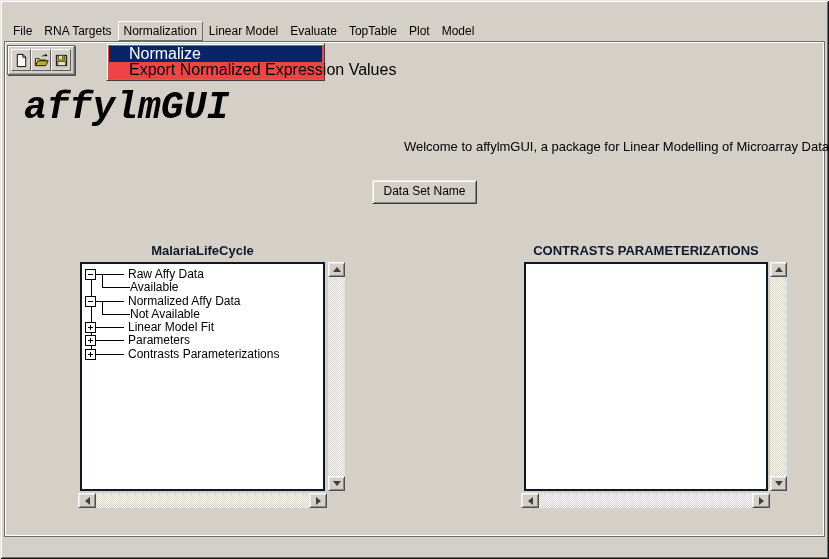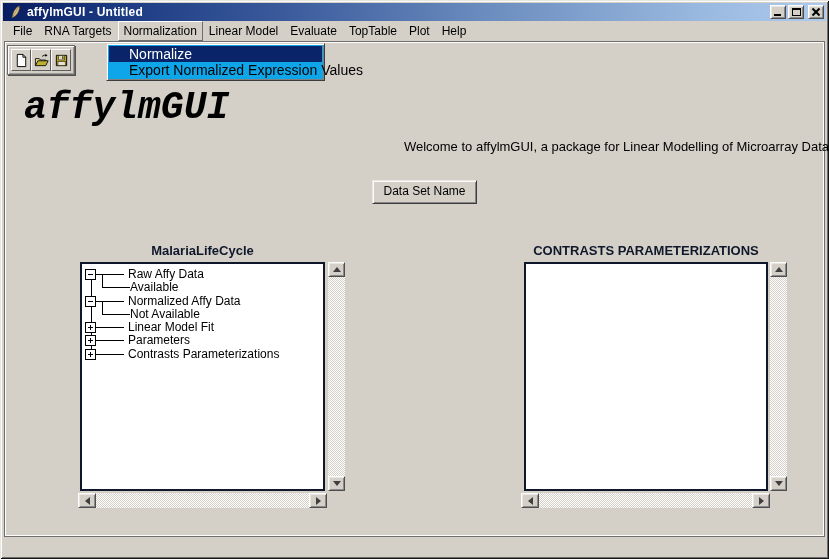--- a/index.html
+++ b/index.html
@@ -38,24 +38,24 @@
   .menubar {
     position:absolute; left:3px; top:21px; right:3px; height:20px;
     display:flex; align-items:center; padding-left:4px; font-size:12px; color:#000;
   }
   .mitem { padding:20px 6px; white-space:nowrap; }
   .mitem.active { padding:2px 5px; border:1px solid; border-color:#fdfdfd #6e6e6e #6e6e6e #fdfdfd; }
 
   
   .dropdown {
     position:absolute; left:106px; top:43px; width:219px; z-index:20;
-    background:#0ea5e9; padding:2px;
+    background:#ef4444; padding:2px;
     border:1px solid; border-color:#d9d6cf #3c3c3c #3c3c3c #d9d6cf;
     box-shadow: inset 1px 1px 0 #fdfdfd, inset -1px -1px 0 #808080;
-    font-size:14px;
+    font-size:16px;
   }
   .mrow { height:16px; line-height:16px; padding-left:20px; color:#000; white-space:nowrap; }
   .mrow.hl { background:#0a246a; color:#fff; }
 
   
   .frame {
     position:absolute; left:4px; top:41px; width:821px; height:496px;
     border:1px solid #6e6e6e; box-shadow: inset 0 0 0 1px #fdfdfd;
   }
 
@@ -131,49 +131,30 @@
   .arr.up   { border-bottom:5px solid #3f3f3f; margin-top:-4px; }
   .arr.down { border-top:5px solid #3f3f3f; margin-bottom:-4px; }
   .arr.leftA  { border-right:5px solid #3f3f3f; margin-left:-4px; }
   .arr.rightA { border-left:5px solid #3f3f3f; margin-right:-4px; }
 </style>
 </head>
 <body>
 
 <div class="window">
 
-  <div class="titlebar">
-    <svg class="ticon" viewBox="0 0 16 16">
-      <path d="M11.8 0.8 C8.8 2.6 6.2 5.8 5.2 9.4 L4.3 13.6 L5.6 13.1 C9 11.6 11.3 8 12.3 3.6 Z" fill="#d8c488" stroke="#4a3e1c" stroke-width="0.6"></path>
-      <path d="M4.5 13.4 C7 9.2 9.6 5.2 11.7 1.6" fill="none" stroke="#8a7a46" stroke-width="0.7"></path>
-    </svg>
-    <span class="ttext">affylmGUI - Untitled</span>
-    <span class="winbtns">
-      <span class="wbtn">
-          <span class="g-min"></span>
-        </span>
-      <span class="wbtn">
-          <span class="g-max"></span>
-        </span>
-      <span class="wbtn closeb">
-          <span class="g-x1"></span>
-          <span class="g-x2"></span>
-        </span>
-    </span>
-  </div>
 
   <div class="menubar">
     <span class="mitem">File</span>
     <span class="mitem">RNA Targets</span>
     <span class="mitem active">Normalization</span>
     <span class="mitem">Linear Model</span>
     <span class="mitem">Evaluate</span>
     <span class="mitem">TopTable</span>
     <span class="mitem">Plot</span>
-    <span class="mitem">Help</span>
+    <span class="mitem">Model</span>
   </div>
 
   <div class="frame"></div>
 
   <div class="toolbar">
     <span class="tbtn">
       <svg viewBox="0 0 16 16">
         <path d="M3.5 1.5 h6 l3 3 v10 h-9 z" fill="#fff" stroke="#000" stroke-width="1"></path>
         <path d="M9.5 1.5 v3 h3" fill="none" stroke="#000" stroke-width="1"></path>
       </svg>

